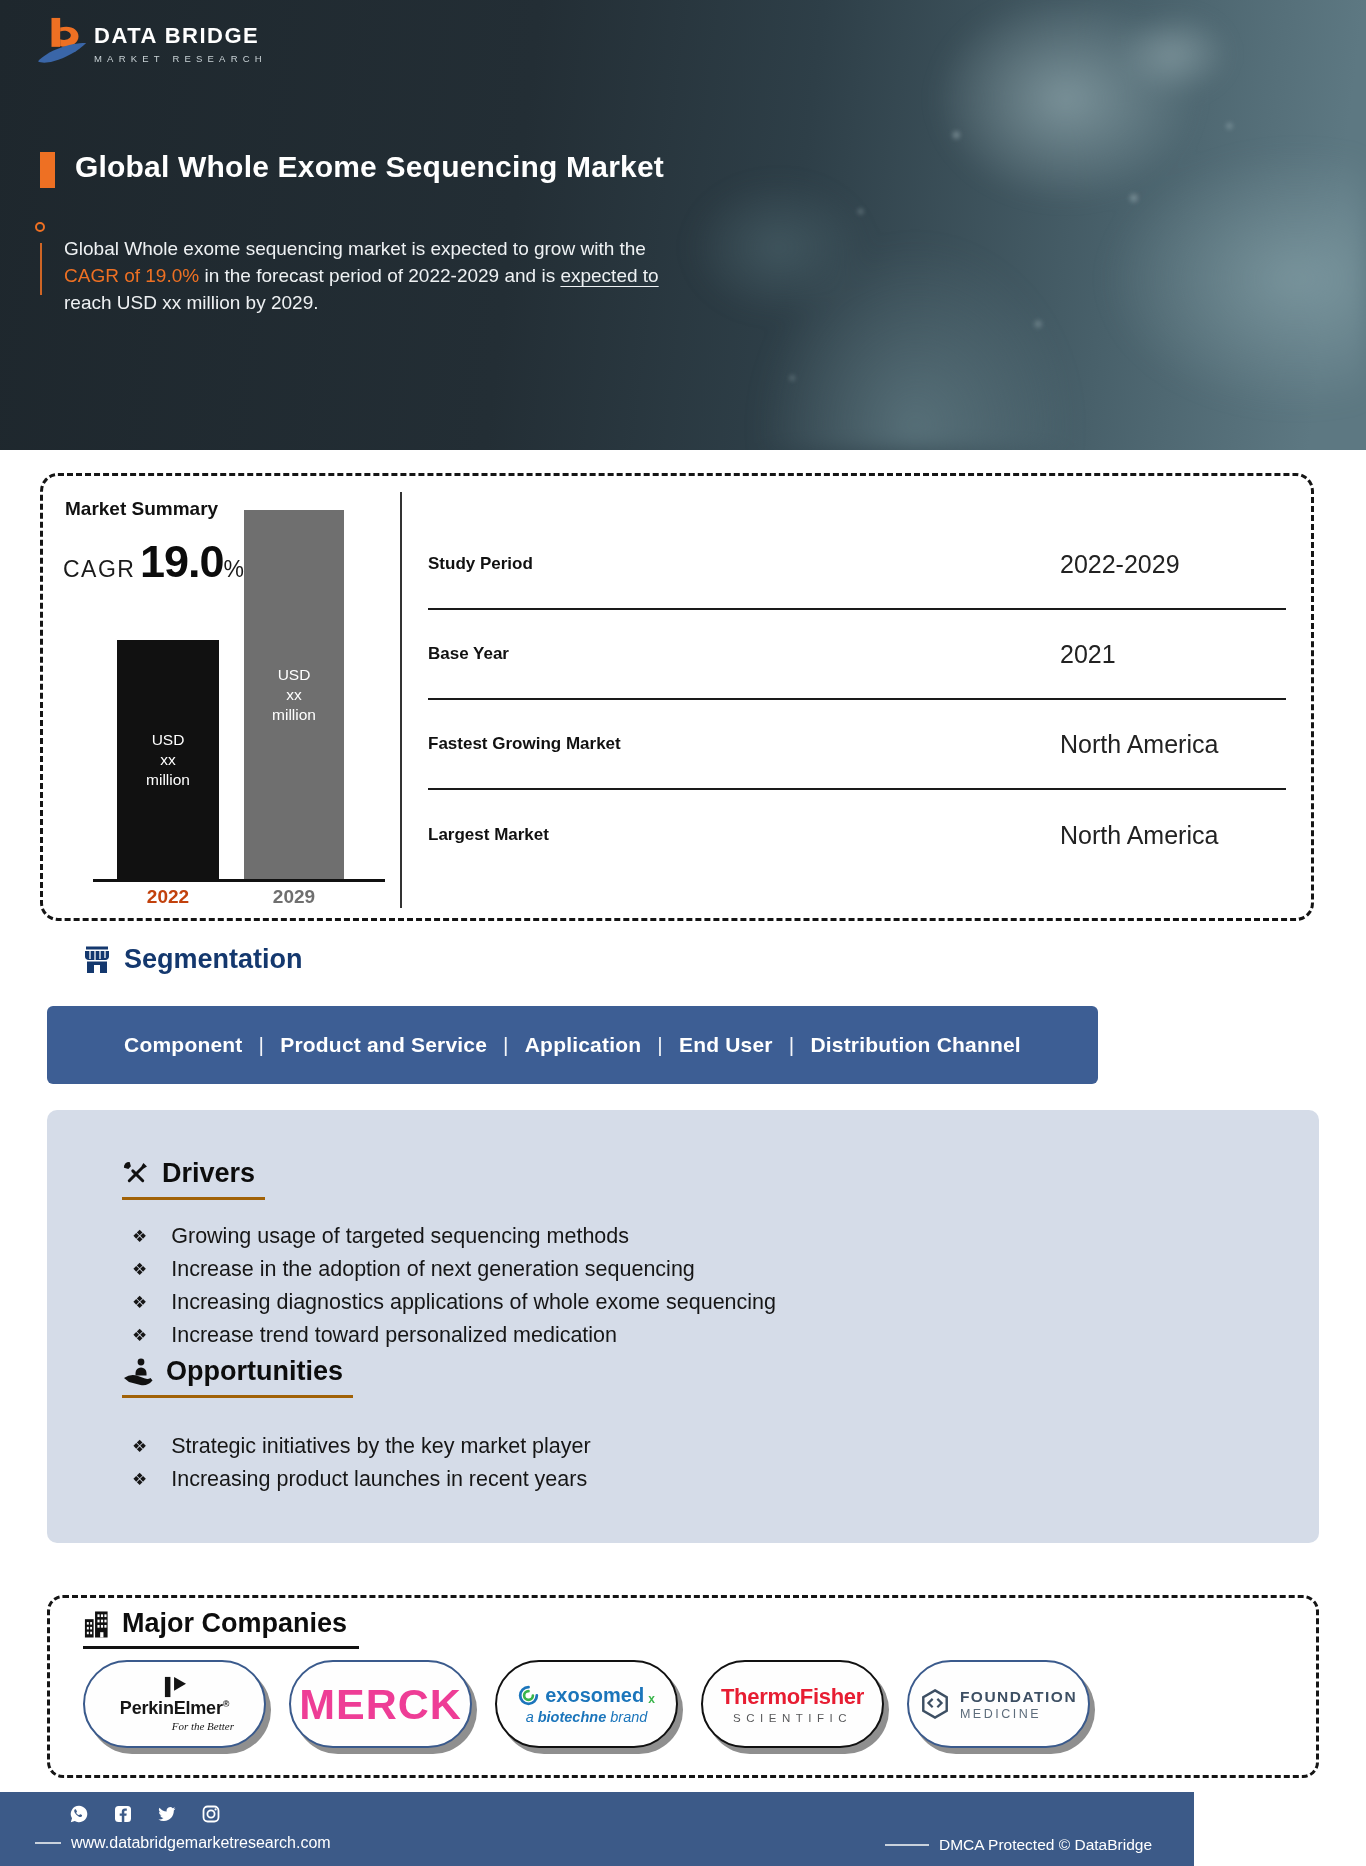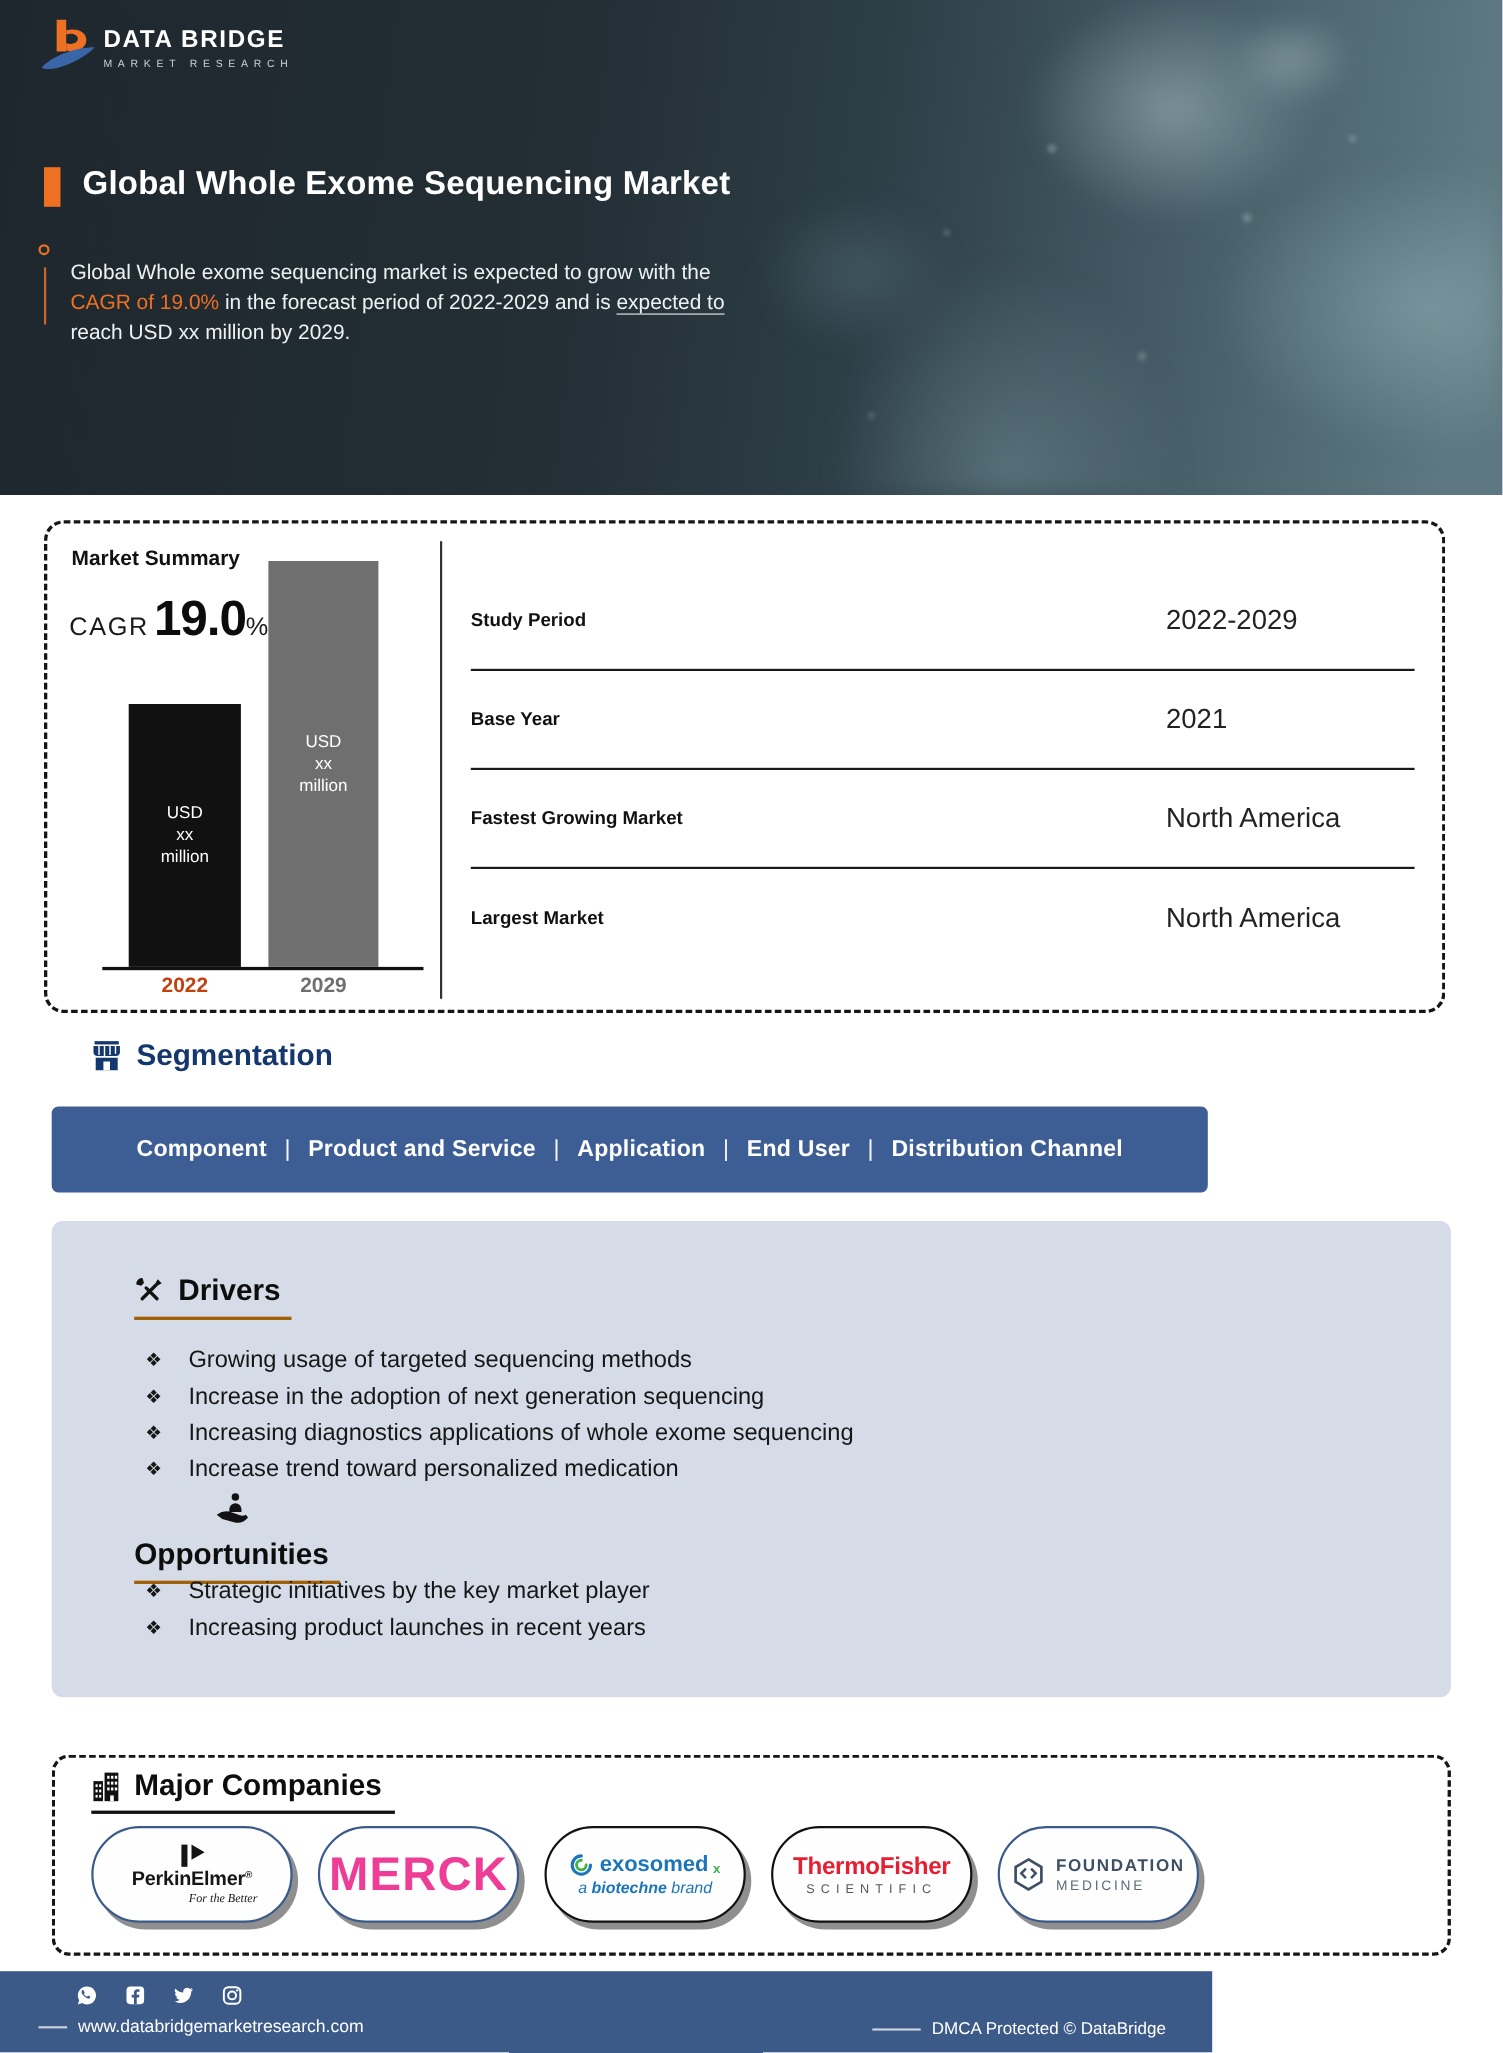--- a/index.html
+++ b/index.html
@@ -75,21 +75,21 @@
     background:#3d5e94; display:flex; align-items:center; justify-content:center;
     color:#fff; font-size:21px; font-weight:700; letter-spacing:.2px; }
   .seg-sep { margin:0 16px; font-weight:400; opacity:.95; }
 
   
   .panel { position:absolute; left:47px; top:1110px; width:1272px; height:433px;
     border-radius:10px; background:#d5dce8; }
   .panel .sec-heading { position:absolute; font-size:27px; color:#0d0d0d;
     border-bottom:3px solid #a16207; padding-bottom:8px; padding-right:10px; }
   .drivers-heading { left:75px; top:48px; }
-  .opps-heading { left:75px; top:246px;flex-direction:column; }
+  .opps-heading { left:75px; top:246px; }
   .blist { position:absolute; left:85px; margin:0; padding:0; list-style:none;
     font-size:21.5px; color:#161616; }
   .blist li { display:flex; gap:24px; line-height:33px; }
   .blist .glyph { font-size:17px; line-height:33px; }
   .drivers-list { top:110px; }
   .opps-list { top:320px; }
 
   
   .companies-box { position:absolute; left:47px; top:1595px; width:1272px; height:183px;
     border:3px dashed #151515; border-radius:16px; }
@@ -114,21 +114,21 @@
   .exo-bottom { font-size:14.5px; color:#1b75bb; margin-top:2px;font-style:italic; }
   .exo-bottom b { font-weight:800; }
   .thermo-name { font-size:22px; font-weight:800; color:#e71d32; letter-spacing:-.3px; }
   .thermo-sub { font-size:11.5px; color:#58595b; letter-spacing:5.5px; margin-top:2px; }
   .fmi-row { display:flex; align-items:center; gap:10px; }
   .fmi-row svg { width:30px; height:32px; }
   .fmi-1 { font-size:15.5px; font-weight:800; color:#3d4f63; letter-spacing:1.5px; }
   .fmi-2 { font-size:12.5px; color:#5d6c7b; letter-spacing:2.5px; margin-top:1px; }
 
   
-  .footer { position:absolute; left:0; top:1792px; width:1102px; height:74px; background:#3c5a88; color:#fff; }
+  .footer { position:absolute; left:0; top:1792px; width:1194px; height:74px; background:#3c5a88; color:#fff; }
   .social { position:absolute; left:70px; top:13px; display:flex; gap:26px; align-items:center; }
   .social .sicon { width:18px; height:18px; display:inline-flex; cursor:pointer; }
   .social svg { width:18px; height:18px; }
   .site { position:absolute; left:35px; top:42px; display:flex; align-items:center; gap:10px; font-size:16px; }
   .dash { display:inline-block; height:2px; background:#c9d2dd; }
   .site .dash { width:26px; }
   .dmca { position:absolute; right:42px; top:44px; display:flex; align-items:center; gap:10px; font-size:15.5px; }
   .dmca .dash { width:44px; }
 </style>
 </head>

